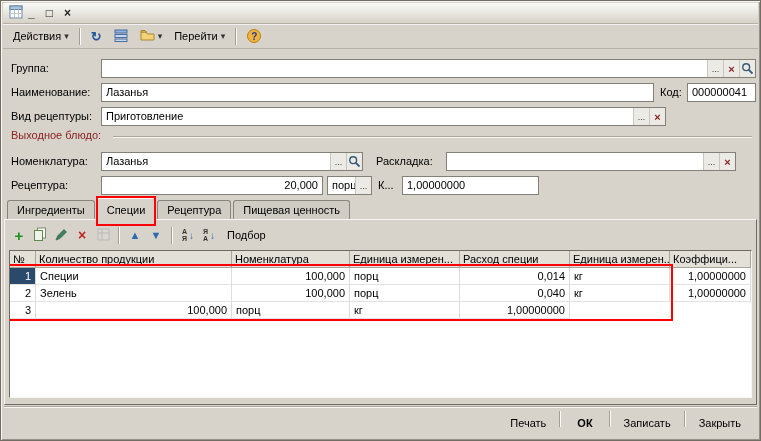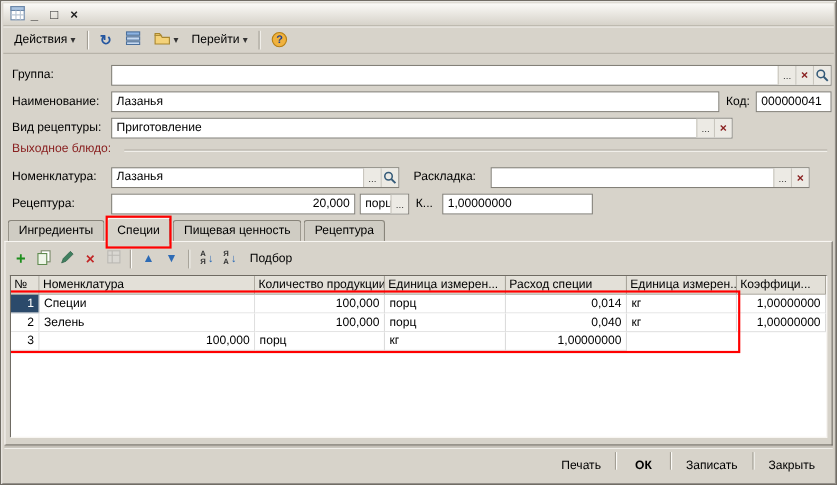--- a/index.html
+++ b/index.html
@@ -198,22 +198,22 @@
   <div class="field" style="left:401px;top:175px;width:137px">
     <span class="val">1,00000000</span>
   </div>
 
   <div class="tabs">
     <span class="tab">Ингредиенты</span>
     <span class="tab active">
       <span>Специи</span>
       <span class="ann"></span>
     </span>
+    <span class="tab">Рецептура</span>
     <span class="tab">Пищевая ценность</span>
-    <span class="tab">Рецептура</span>
   </div>
 
   <div class="panel"></div>
 
   <div class="gtoolbar">
     <button class="gbtn">
         <span class="g-add">+</span>
       </button>
     <button class="gbtn">
         <span><svg width="14" height="14">
@@ -256,22 +256,22 @@
           <span>Я</span>
           <span>А</span>
         </span>
       <span class="sortarrow">↓</span>
     </button>
     <button class="gbtn" style="padding:0 6px">Подбор</button>
   </div>
 
   <div class="grid">
     <span class="gh">№</span>
+    <span class="gh">Количество продукции</span>
     <span class="gh">Номенклатура</span>
-    <span class="gh">Количество продукции</span>
     <span class="gh">Единица измерен...</span>
     <span class="gh">Расход специи</span>
     <span class="gh">Единица измерен...</span>
     <span class="gh">Коэффици...</span>
 
     <span class="gc num sel">1</span>
     <span class="gc">Специи</span>
     <span class="gc num">100,000</span>
     <span class="gc">порц</span>
     <span class="gc num">0,014</span>

